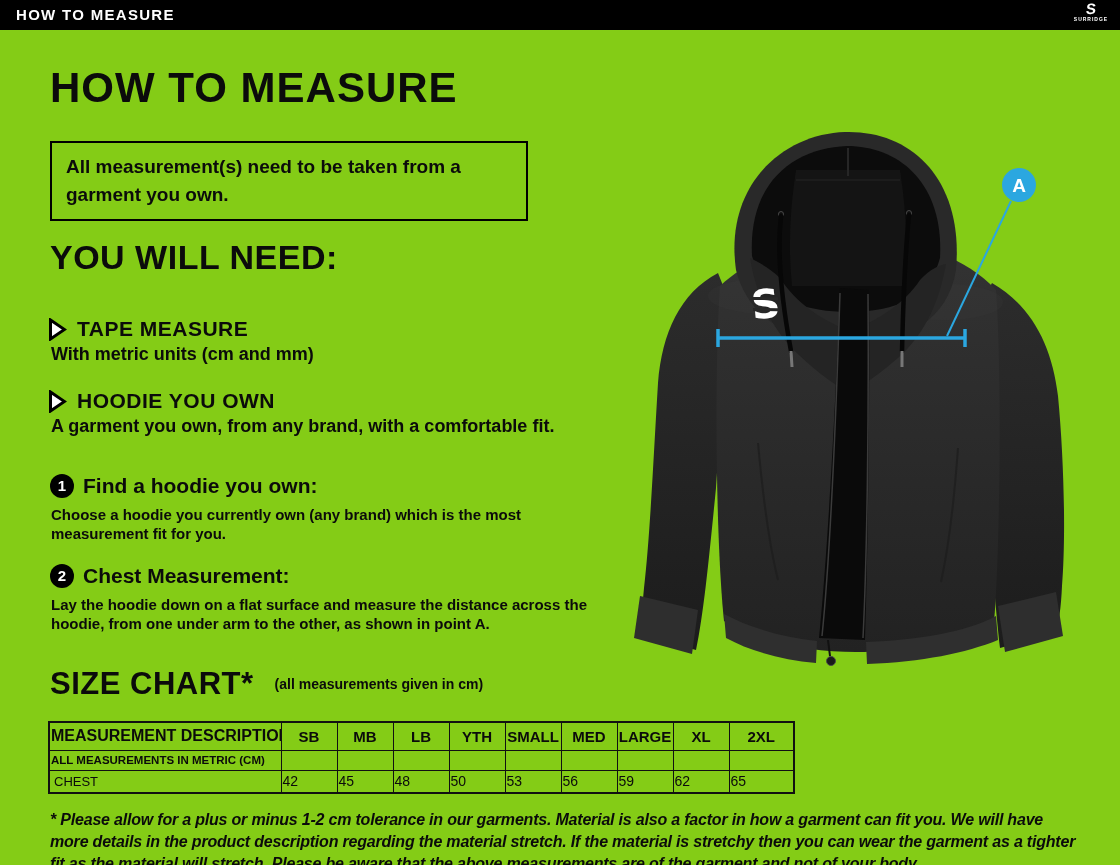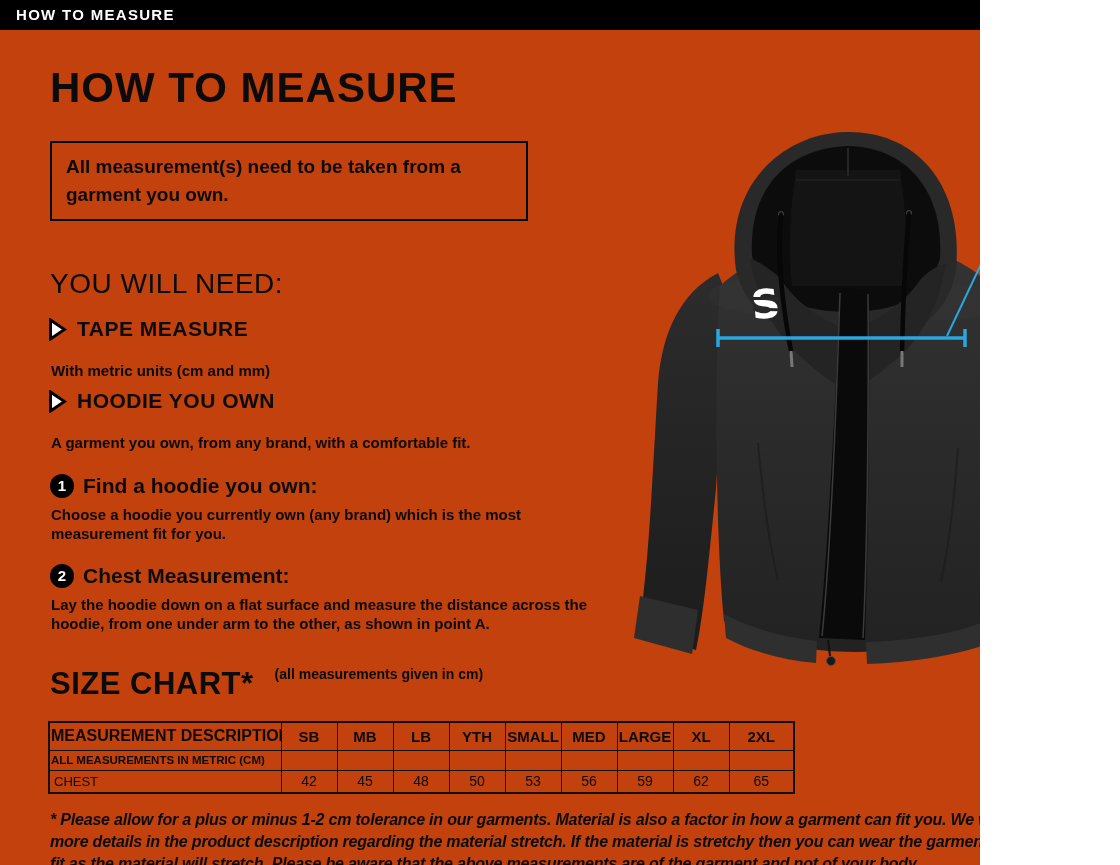--- a/index.html
+++ b/index.html
@@ -1,58 +1,58 @@
 <!DOCTYPE html>
 <html><head>
 <meta charset="utf-8">
 <style>
   html,body{margin:0;padding:0;background:#fff;}
   *{box-sizing:border-box;}
-  .page{position:relative;width:980px;height:865px;background:#c2410c;overflow:hidden;
+  .page{position:relative;width:1120px;height:865px;background:#84cc16;overflow:hidden;
         font-family:"Liberation Sans","DejaVu Sans",sans-serif;color:#0b0b0b;}
 
   
   .topbar{position:absolute;left:0;top:0;width:1120px;height:30px;background:#000;}
   .topbar-title{position:absolute;left:16px;top:6px;color:#fff;font-size:15px;font-weight:bold;letter-spacing:1.3px;}
   .brand{position:absolute;right:7px;top:1px;width:44px;text-align:center;color:#fff;line-height:1;}
   .brand-s{font-size:15px;font-weight:bold;display:block;transform:skewX(-6deg);}
   .brand-word{font-size:5px;font-weight:bold;letter-spacing:1px;display:block;margin-top:1px;}
 
   
   .h1{position:absolute;left:50px;top:64px;font-size:42px;font-weight:bold;letter-spacing:1px;}
   .notice{position:absolute;left:50px;top:141px;width:478px;border:2.5px solid #000;
           padding:10px 14px;font-size:19px;font-weight:bold;line-height:28px;}
-  .h2{position:absolute;left:50px;top:268px;font-size:28px;font-weight:normal;letter-spacing:0.5px;}
+  .h2{position:absolute;left:50px;top:238px;font-size:34px;font-weight:bold;letter-spacing:0.5px;}
 
   
   .need{position:absolute;left:48px;text-align:center;}
   .need-row{display:flex;align-items:center;gap:10px;}
   .need-title{font-size:21px;font-weight:bold;letter-spacing:0.5px;}
-  .need-desc{font-size:15px;font-weight:bold;margin-top:21px;margin-left:3px;}
+  .need-desc{font-size:18px;font-weight:bold;margin-top:3px;margin-left:3px;}
 
   
   .step-head{position:absolute;left:50px;display:flex;align-items:center;gap:9px;}
   .badge{width:24px;height:24px;border-radius:50%;background:#000;color:#fff;font-size:15px;
          font-weight:bold;text-align:center;line-height:24px;flex:0 0 24px;}
   .step-title{font-size:21px;font-weight:bold;}
   .step-desc{position:absolute;left:51px;width:560px;font-size:15px;font-weight:bold;line-height:19px;}
 
   
-  .sc-head{position:absolute;left:50px;top:666px;display:flex;align-items:flex-start;}
+  .sc-head{position:absolute;left:50px;top:666px;display:flex;align-items:center;}
   .sc-title{font-size:31px;font-weight:bold;letter-spacing:0.5px;}
   .sc-sub{font-size:14px;font-weight:bold;margin-left:21px;}
 
   table.size{position:absolute;left:48px;top:721px;border-collapse:collapse;table-layout:fixed;width:745px;}
   table.size td{border:1.5px solid #111;overflow:hidden;white-space:nowrap;}
   table.size{border:2.5px solid #111;}
   td.hdr{height:28px;font-size:15px;font-weight:bold;text-align:center;}
   td.hdr-first{font-size:16px;}
   td.metric{height:20px;font-size:11.5px;font-weight:bold;}
   td.rowlab{height:23px;font-size:13px;padding-left:4px;margin-top:22px;}
-  td.val{height:23px;font-size:14px;text-align:center;}
+  td.val{height:23px;font-size:14px;text-align:left;}
 
   .footnote{position:absolute;left:50px;top:809px;width:1035px;font-size:16px;font-weight:bold;
             font-style:italic;line-height:22px;letter-spacing:-0.2px;}
 
   .hoodie-wrap{position:absolute;left:600px;top:118px;width:520px;height:560px;}
 </style>
 </head>
 <body>
 
 <div class="page">

